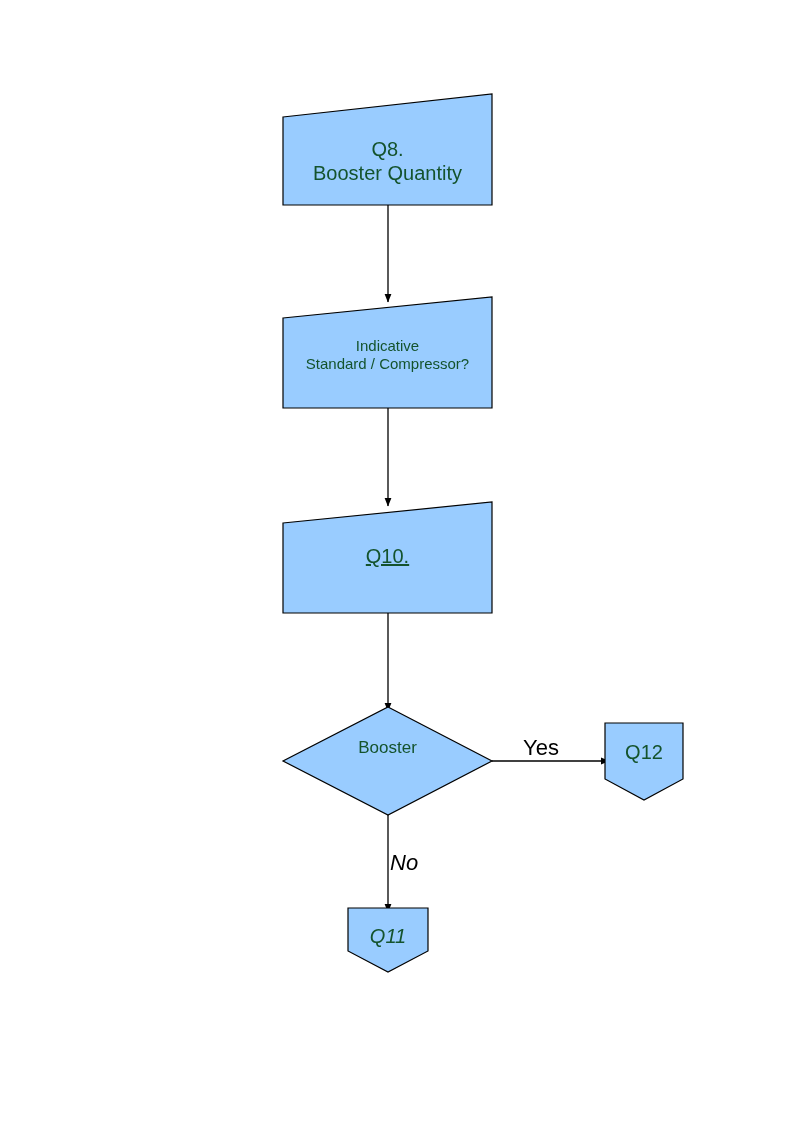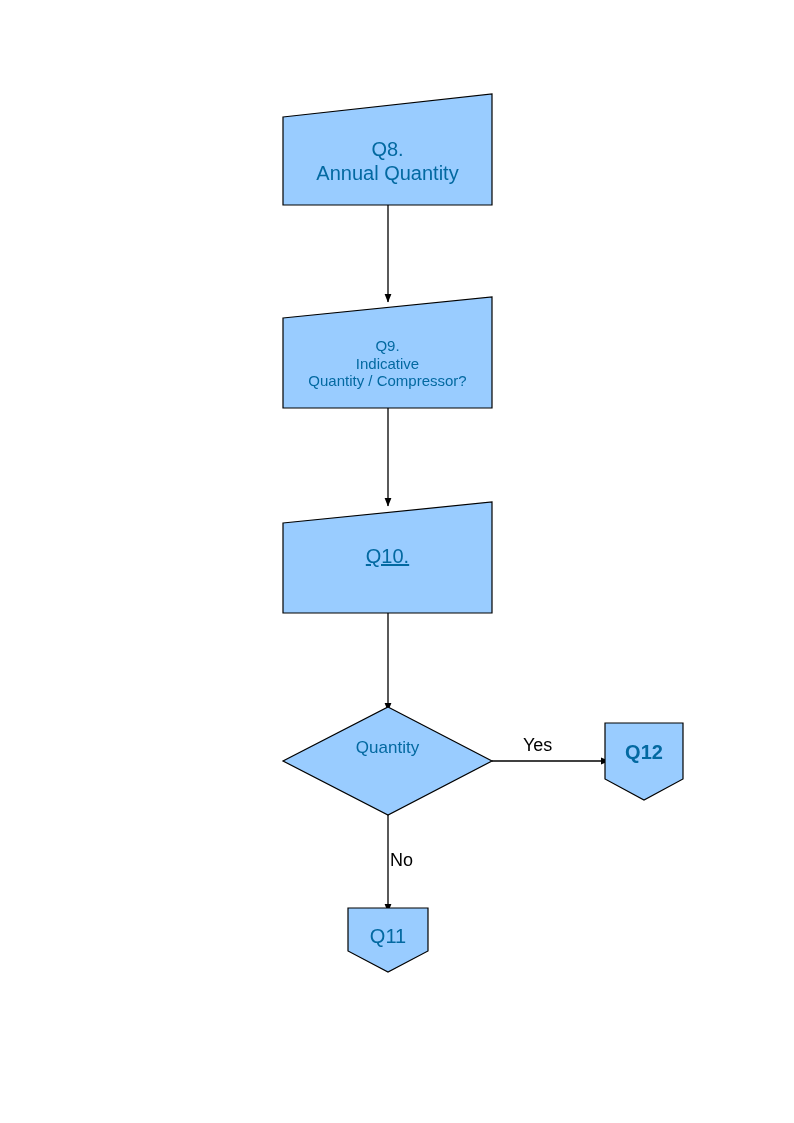--- a/index.html
+++ b/index.html
@@ -18,32 +18,32 @@
   #flowchart-canvas {
     position: absolute;
     left: 0;
     top: 0;
     width: 794px;
     height: 1123px;
   }
   .node-label {
     position: absolute;
     text-align: center;
-    color: #0369a1;
+    color: #14532d;
     line-height: 1.18;
     white-space: nowrap;
     pointer-events: none;
     font-family: "Liberation Sans", sans-serif;
   }
   .lbl-big   { font-size: 20px; }
   .lbl-small { font-size: 15px; }
   .lbl-mid   { font-size: 17px; }
   .edge-label {
     position: absolute;
-    font-size: 18px;
+    font-size: 22px;
     color: #000000;
     font-family: "Liberation Sans", sans-serif;
     white-space: nowrap;
   }
 </style>
 </head>
 <body>
 
 <svg id="flowchart-canvas" viewBox="0 0 794 1123" xmlns="http://www.w3.org/2000/svg">
 
@@ -72,40 +72,39 @@
   <polygon points="605,723 683,723 683,779 644,800 605,779" fill="#99CCFF" stroke="#000000" stroke-width="1.2"></polygon>
 
   <line x1="388" y1="815" x2="388" y2="912" stroke="#000000" stroke-width="1.3" marker-end="url(#arrowhead)"></line>
 
   <polygon points="348,908 428,908 428,951 388,972 348,951" fill="#99CCFF" stroke="#000000" stroke-width="1.2"></polygon>
 
 </svg>
 
 <div class="node-label lbl-big" style="left:283px; top:138px; width:209px;">
   <div>Q8.</div>
-  <div>Annual Quantity</div>
+  <div>Booster Quantity</div>
 </div>
 
 <div class="node-label lbl-small" style="left:283px; top:337px; width:209px;">
-  <div>Q9.</div>
   <div>Indicative</div>
-  <div>Quantity / Compressor?</div>
+  <div>Standard / Compressor?</div>
 </div>
 
 <div class="node-label lbl-big" style="left:283px; top:545px; width:209px;text-decoration:underline;">
   <div>Q10.</div>
 </div>
 
 <div class="node-label lbl-mid" style="left:283px; top:738px; width:209px;">
-  <div>Quantity</div>
+  <div>Booster</div>
 </div>
 
-<div class="node-label lbl-big" style="left:605px; top:741px; width:78px;font-weight:bold;">
+<div class="node-label lbl-big" style="left:605px; top:741px; width:78px;">
   <div>Q12</div>
 </div>
 
-<div class="node-label lbl-big" style="left:348px; top:925px; width:80px;">
+<div class="node-label lbl-big" style="left:348px; top:925px; width:80px;font-style:italic;">
   <div>Q11</div>
 </div>
 
 <div class="edge-label" style="left:523px; top:735px;">Yes</div>
 
-<div class="edge-label" style="left:390px; top:850px;">No</div>
+<div class="edge-label" style="left:390px; top:850px;font-style:italic;">No</div>
 
 </body></html>

